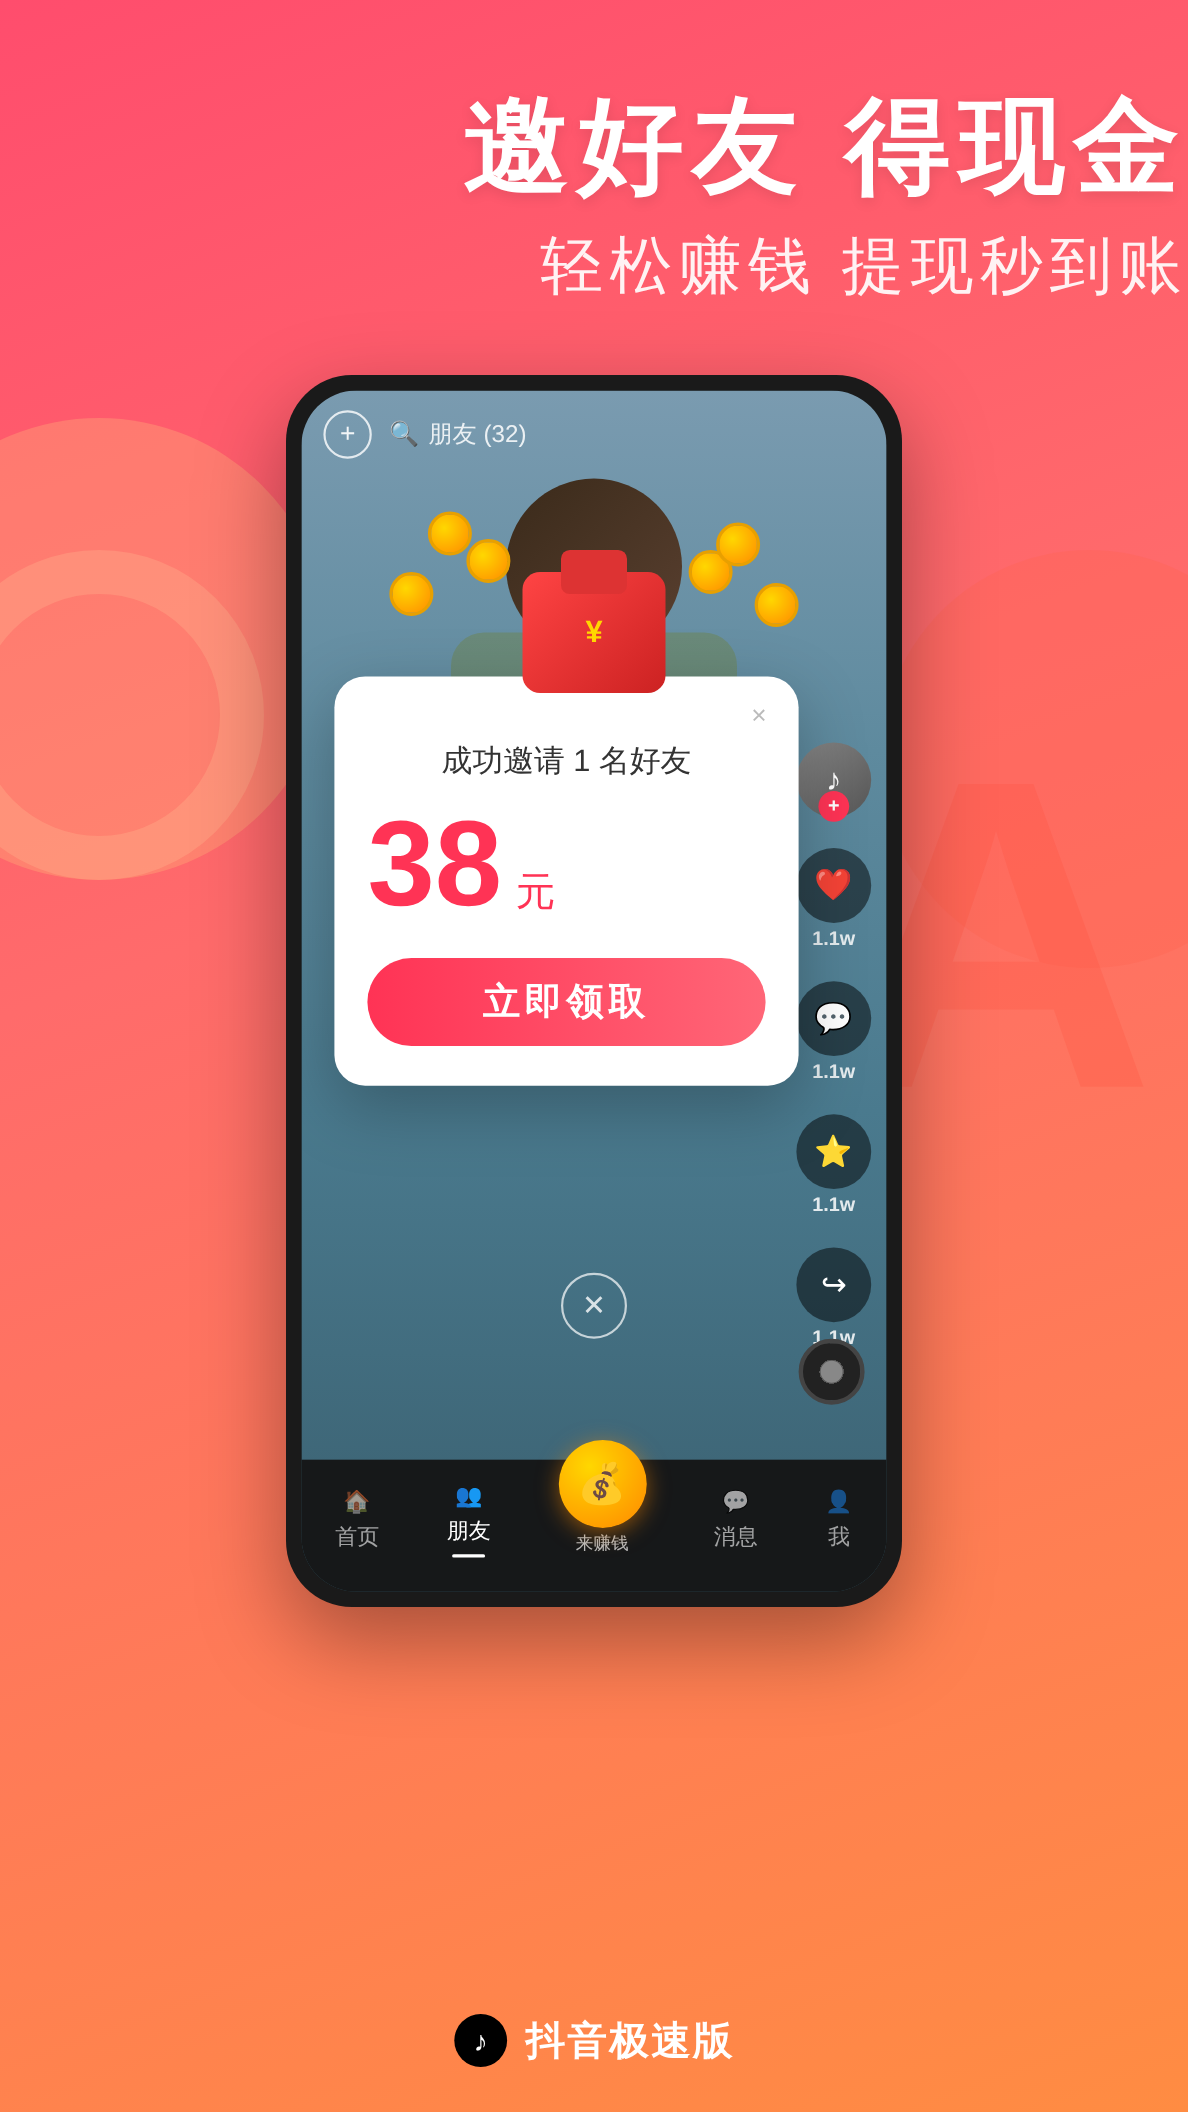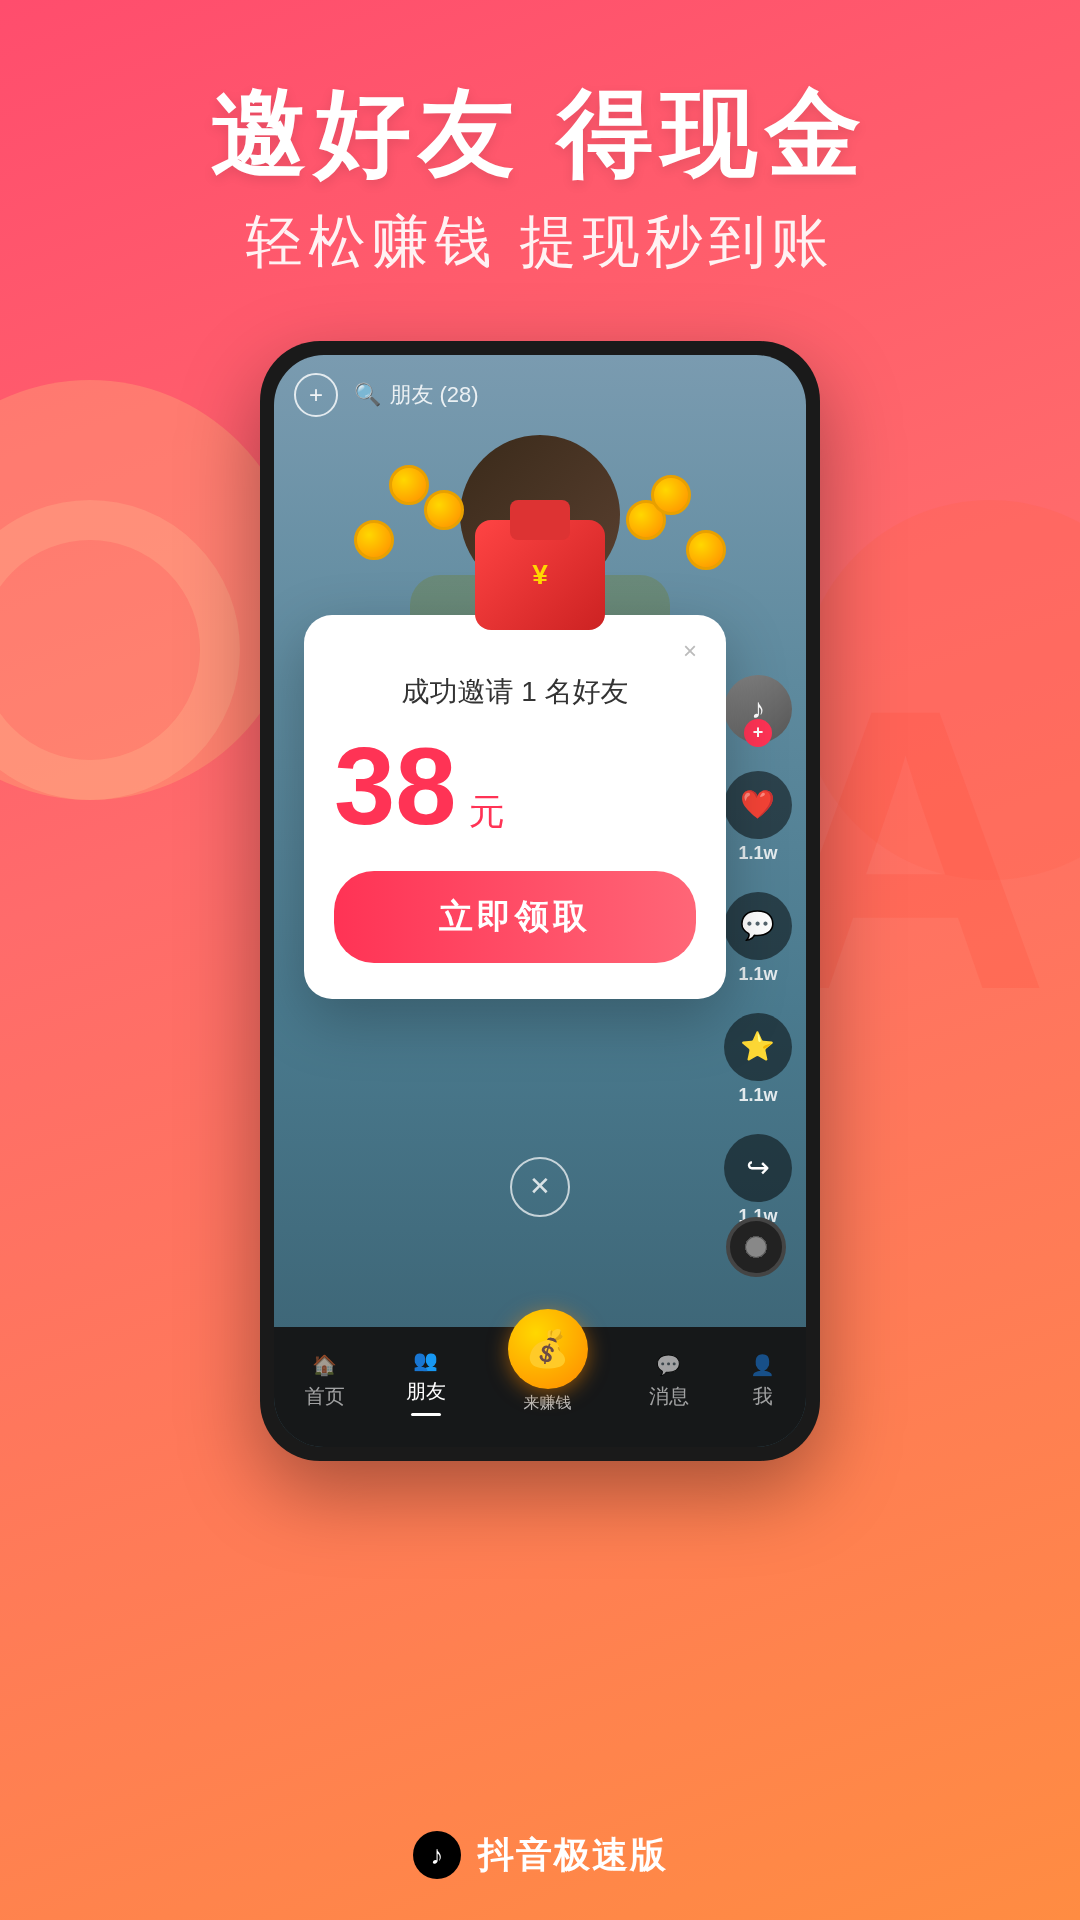--- a/index.html
+++ b/index.html
@@ -53,21 +53,21 @@
       font-weight: 900;
       color: rgba(255, 80, 60, 0.25);
       z-index: 0;
       line-height: 1;
     }
 
     
     .header-area {
       position: relative;
       z-index: 2;
-      text-align: center;
+      text-align: right;
       padding-top: 80px;
     }
 
     .main-title {
       font-size: 96px;
       font-weight: 900;
       color: #fff;
       letter-spacing: 8px;
       text-shadow: 0 4px 12px rgba(0,0,0,0.1);
       line-height: 1.1;
@@ -229,21 +229,21 @@
 
     .popup-amount-unit {
       font-size: 36px;
       font-weight: 500;
       color: #ff3355;
       margin-left: 8px;
     }
 
     .popup-claim-btn {
       width: 100%;
-      height: 92px;
+      height: 80px;
       background: linear-gradient(90deg, #ff3355, #ff6677);
       border: none;
       border-radius: 40px;
       color: #fff;
       font-size: 34px;
       font-weight: 600;
       cursor: pointer;
       letter-spacing: 4px;
     }
 
@@ -522,21 +522,21 @@
 
       <div class="person-silhouette">
         <div class="person-head"></div>
         <div class="person-body"></div>
       </div>
 
       <div class="phone-topbar">
         <div class="topbar-add-btn">+</div>
         <div class="topbar-search">
           <span>🔍</span>
-          <span>朋友 (28)</span>
+          <span>朋友 (32)</span>
         </div>
       </div>
 
       <div class="coins-container">
         <div style="position:relative; width:100%; display:flex; justify-content:center; align-items:flex-end;">
 
           <div class="coin coin-1"></div>
           <div class="coin coin-2"></div>
           <div class="coin coin-3"></div>
           <div class="coin coin-4"></div>

